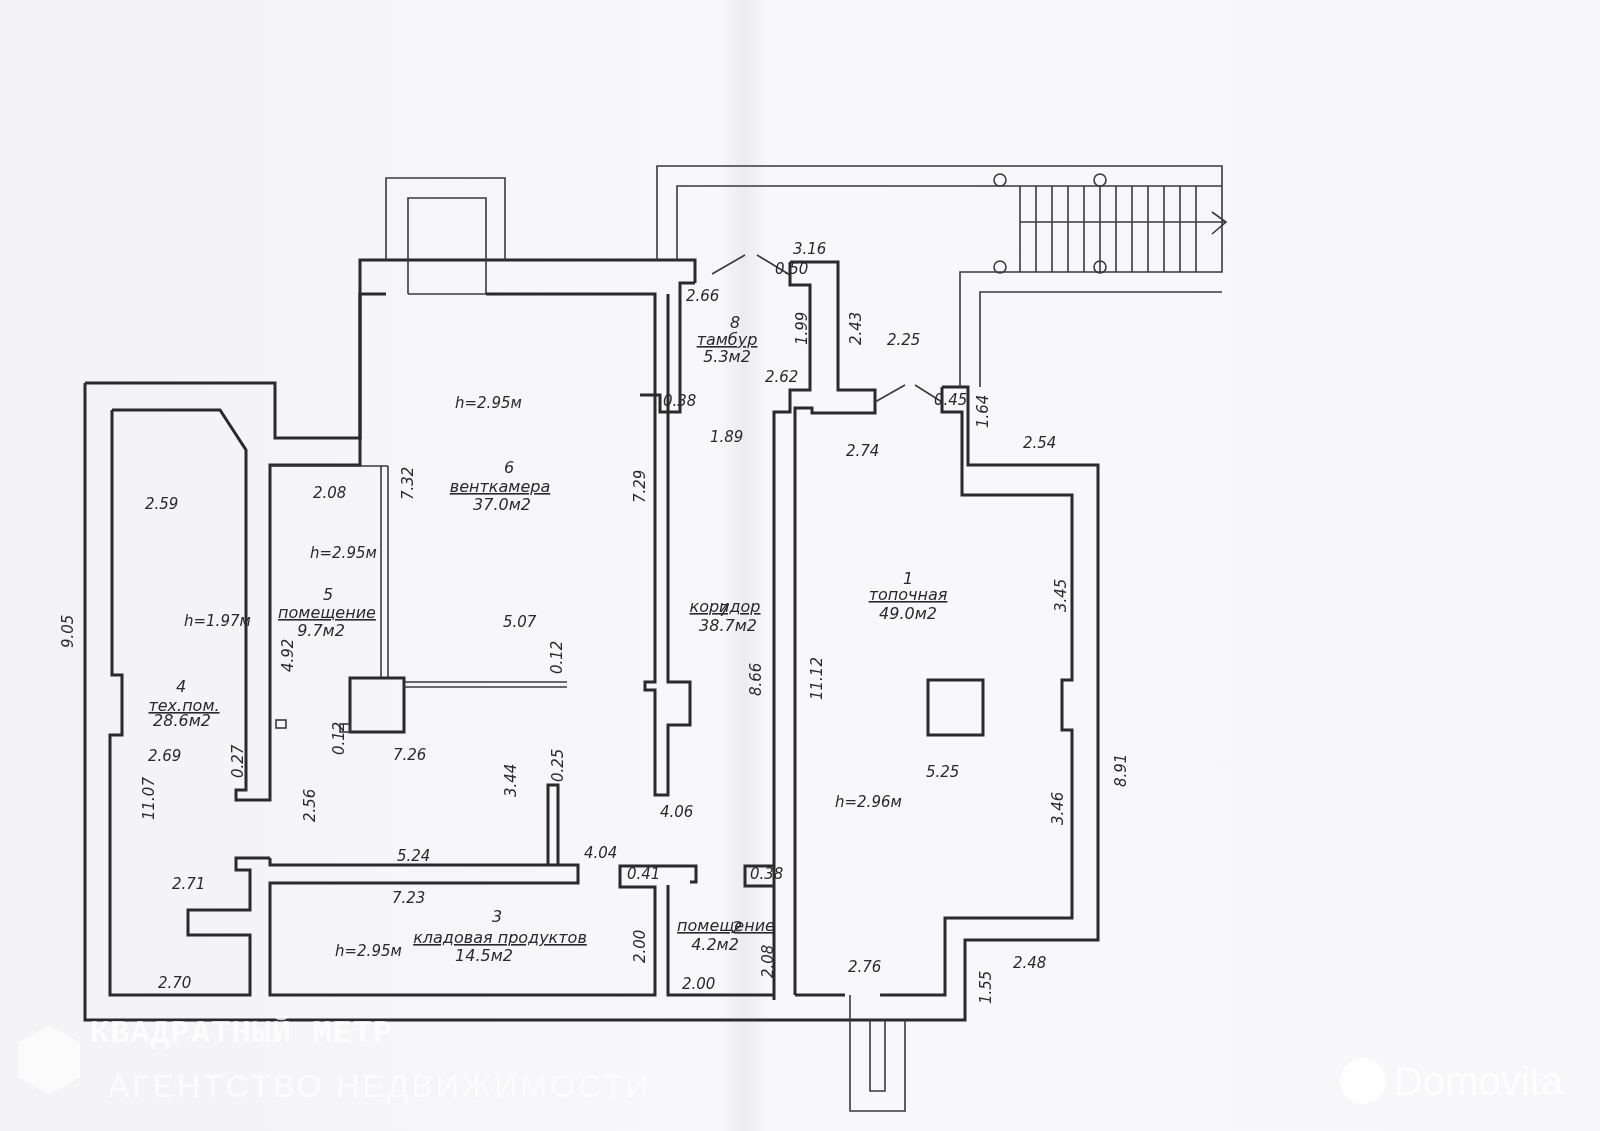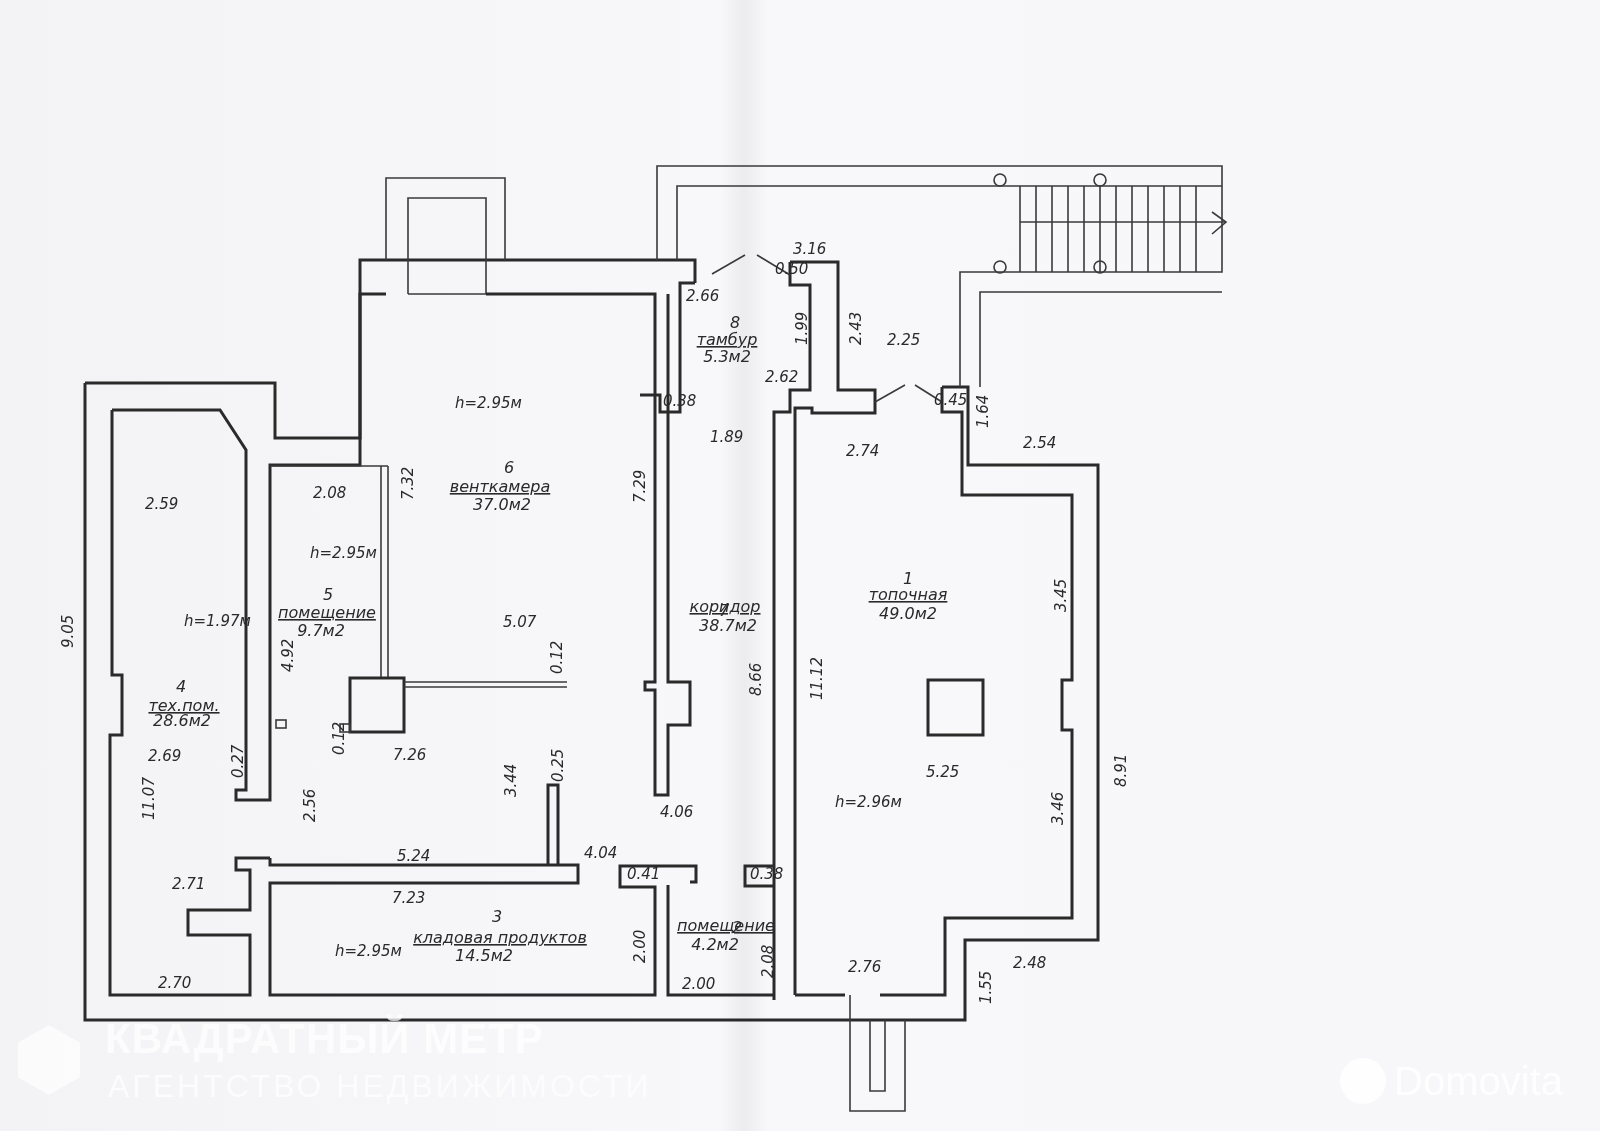--- a/index.html
+++ b/index.html
@@ -3,21 +3,21 @@
 <meta charset="utf-8">
 <style>
   html, body { margin:0; padding:0; }
   body { width:1600px; height:1131px; background:#f6f5f7; overflow:hidden; position:relative; font-family:"DejaVu Sans", sans-serif; }
   .paper { position:absolute; left:0; top:0; width:1600px; height:1131px; background:linear-gradient(90deg,#f3f2f4 0%,#f8f7f9 45%,#ecebee 46.5%,#f8f7f9 48%,#f7f6f8 100%); }
   svg { position:absolute; left:0; top:0; }
   .w { fill:none; stroke:#2a2a2a; stroke-width:3; }
   .t { fill:none; stroke:#3a3a3a; stroke-width:1.6; }
   .lbl { font-family:"DejaVu Sans", sans-serif; font-style:italic; font-size:15px; fill:#2a2a2a; }
   .room { font-family:"DejaVu Sans", sans-serif; font-style:italic; font-size:16px; fill:#2a2a2a; text-anchor:middle; }
-  .wm1 { position:absolute; left:105px; top:1015px; font-family:Liberation Sans, sans-serif; font-weight:bold; font-size:42px; color:rgba(255,255,255,0.75); letter-spacing:1px; }
+  .wm1 { position:absolute; left:90px; top:1015px; font-family:Liberation Mono, monospace; font-weight:bold; font-size:32px; color:rgba(255,255,255,0.75); letter-spacing:1px; }
   .wm2 { position:absolute; left:108px; top:1068px; font-family:"Liberation Sans", sans-serif; font-size:32px; color:rgba(255,255,255,0.7); letter-spacing:3px; }
   .wm-logo { position:absolute; left:18px; top:1025px; width:62px; height:70px; background:rgba(255,255,255,0.7); clip-path:polygon(50% 0,100% 25%,100% 75%,50% 100%,0 75%,0 25%); }
   .dv { position:absolute; left:1340px; top:1058px; display:flex; align-items:center; gap:8px; font-family:"Liberation Sans", sans-serif; font-size:40px; color:rgba(255,255,255,0.85); }
   .dv-dot { width:46px; height:46px; border-radius:50%; background:rgba(255,255,255,0.85); }
 </style>
 </head>
 <body>
 
 <div class="paper"></div>
 

